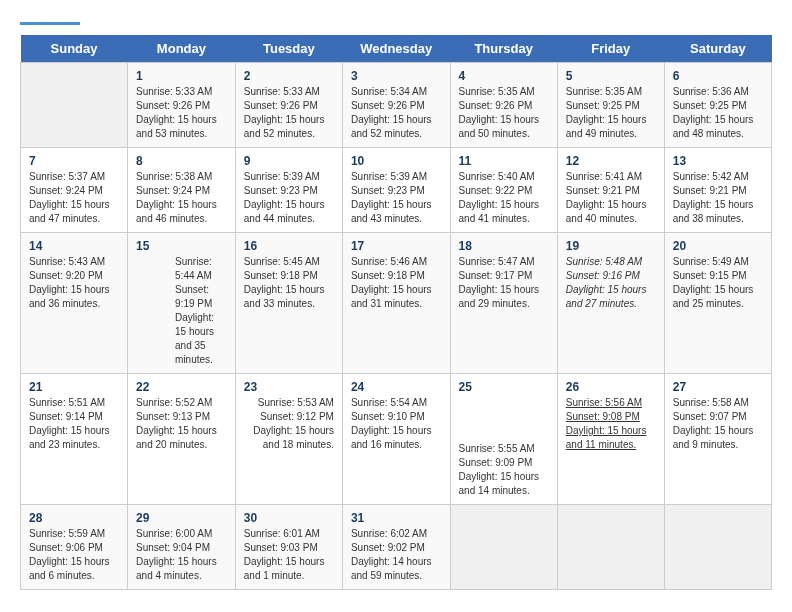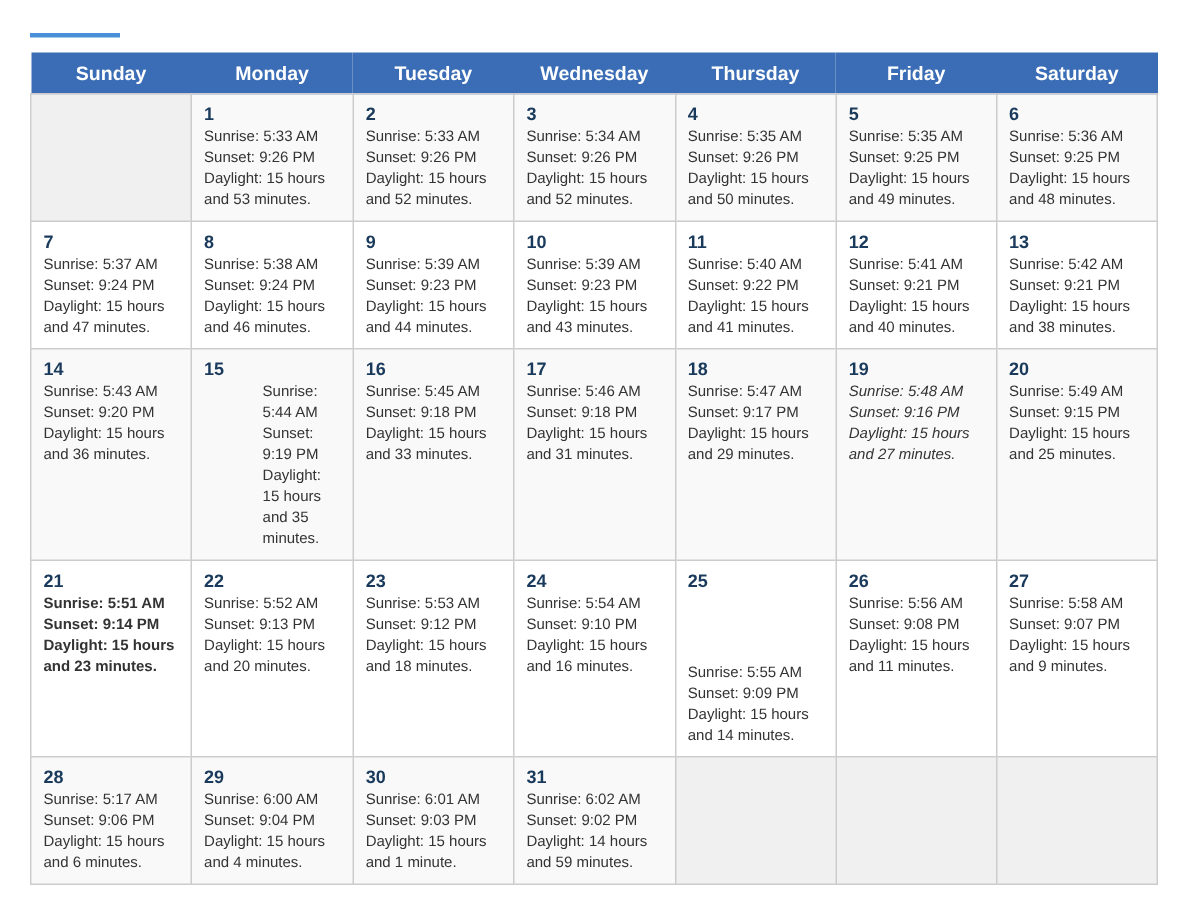--- a/index.html
+++ b/index.html
@@ -259,72 +259,72 @@
           <span class="day-num">20</span>
           <div class="day-info" style="white-space: pre-line;">Sunrise: 5:49 AM
 Sunset: 9:15 PM
 Daylight: 15 hours
 and 25 minutes.</div>
         </td>
       </tr>
       <tr>
         <td>
           <span class="day-num">21</span>
-          <div class="day-info" style="white-space: pre-line; font-weight: bold;">Sunrise: 5:51 AM
+          <div class="day-info" style="white-space: pre-line;">Sunrise: 5:51 AM
 Sunset: 9:14 PM
 Daylight: 15 hours
 and 23 minutes.</div>
         </td>
         <td>
           <span class="day-num">22</span>
           <div class="day-info" style="white-space: pre-line;">Sunrise: 5:52 AM
 Sunset: 9:13 PM
 Daylight: 15 hours
 and 20 minutes.</div>
         </td>
         <td>
           <span class="day-num">23</span>
-          <div class="day-info" style="white-space: pre-line;">Sunrise: 5:53 AM
+          <div class="day-info" style="white-space: pre-line; text-align: right;">Sunrise: 5:53 AM
 Sunset: 9:12 PM
 Daylight: 15 hours
 and 18 minutes.</div>
         </td>
         <td>
           <span class="day-num">24</span>
           <div class="day-info" style="white-space: pre-line;">Sunrise: 5:54 AM
 Sunset: 9:10 PM
 Daylight: 15 hours
 and 16 minutes.</div>
         </td>
         <td>
           <span class="day-num">25</span>
           <div class="day-info" style="white-space: pre-line; margin-top: 48px;">Sunrise: 5:55 AM
 Sunset: 9:09 PM
 Daylight: 15 hours
 and 14 minutes.</div>
         </td>
         <td>
           <span class="day-num">26</span>
-          <div class="day-info" style="white-space: pre-line;">Sunrise: 5:56 AM
+          <div class="day-info" style="white-space: pre-line; text-decoration: underline;">Sunrise: 5:56 AM
 Sunset: 9:08 PM
 Daylight: 15 hours
 and 11 minutes.</div>
         </td>
         <td>
           <span class="day-num">27</span>
           <div class="day-info" style="white-space: pre-line;">Sunrise: 5:58 AM
 Sunset: 9:07 PM
 Daylight: 15 hours
 and 9 minutes.</div>
         </td>
       </tr>
       <tr>
         <td>
           <span class="day-num">28</span>
-          <div class="day-info" style="white-space: pre-line;">Sunrise: 5:17 AM
+          <div class="day-info" style="white-space: pre-line;">Sunrise: 5:59 AM
 Sunset: 9:06 PM
 Daylight: 15 hours
 and 6 minutes.</div>
         </td>
         <td>
           <span class="day-num">29</span>
           <div class="day-info" style="white-space: pre-line;">Sunrise: 6:00 AM
 Sunset: 9:04 PM
 Daylight: 15 hours
 and 4 minutes.</div>

